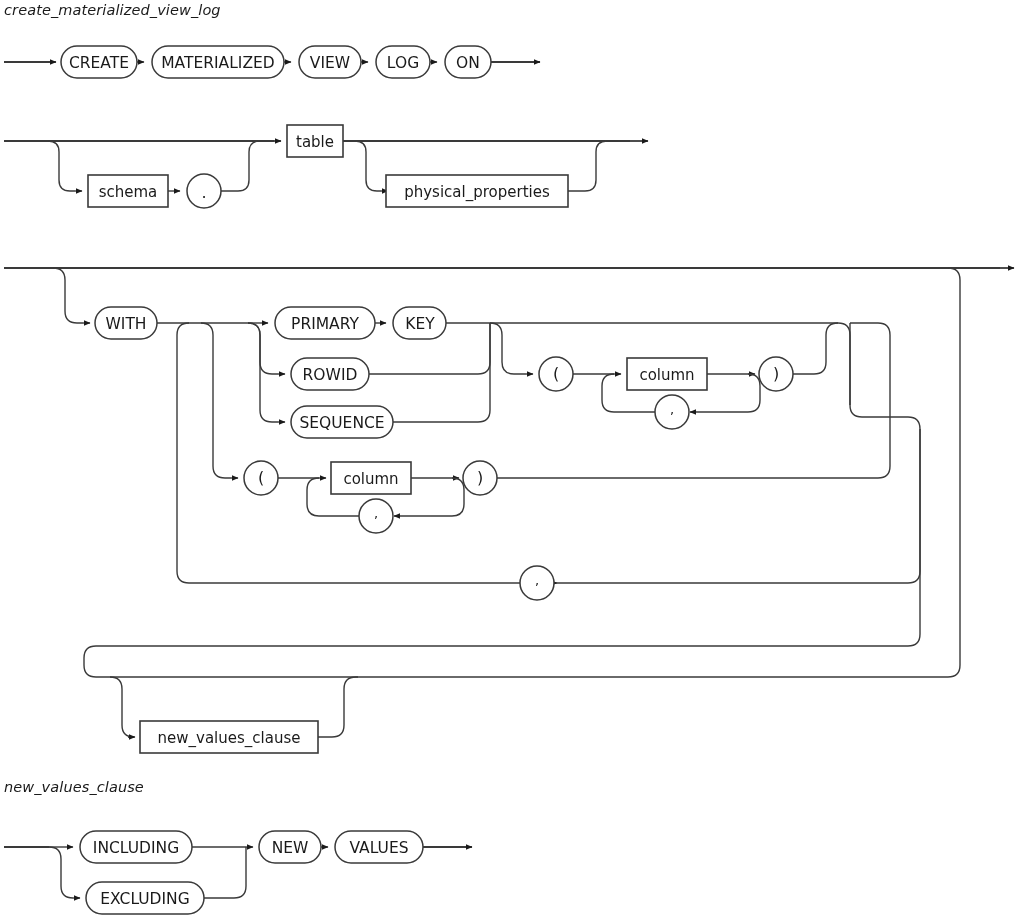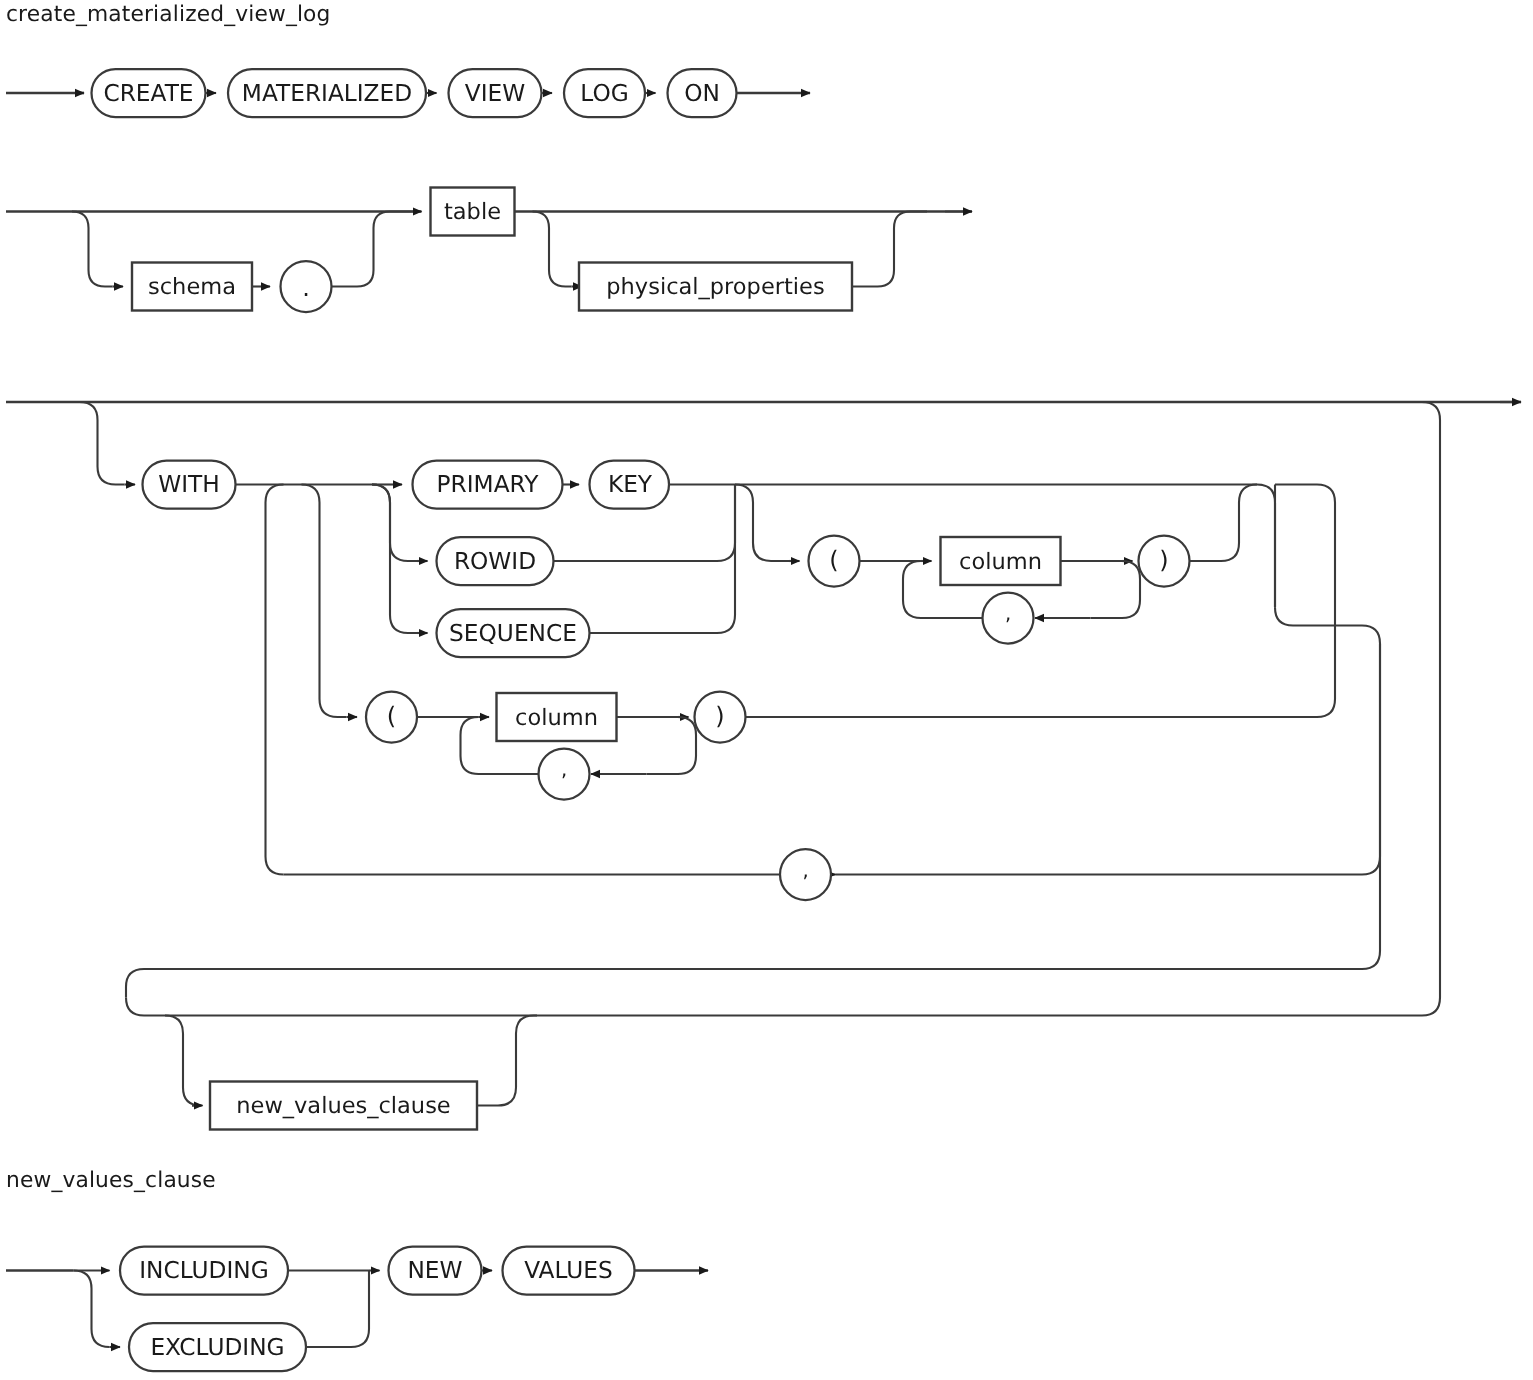--- a/index.html
+++ b/index.html
@@ -74,20 +74,21 @@
   text.comma-label {
     font-family: "DejaVu Sans", sans-serif;
     font-size: 13px;
     fill: #1a1a1a;
     text-anchor: middle;
     dominant-baseline: middle;
   }
   .section-title {
     position: absolute;
     font-family: "DejaVu Sans", sans-serif;
+    font-style: italic;
     font-size: 14.5px;
     color: #1a1a1a;
     white-space: nowrap;
     letter-spacing: 0.1px;
   }
   #title-create { left: 4px; top: 2px; }
   #title-nvc { left: 4px; top: 779px; }
 </style>
 </head>
 <body>

